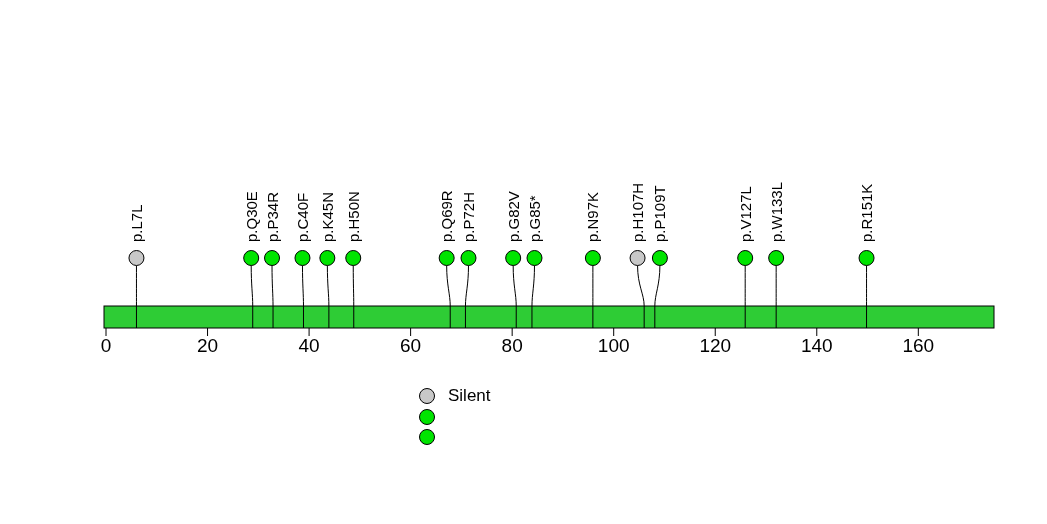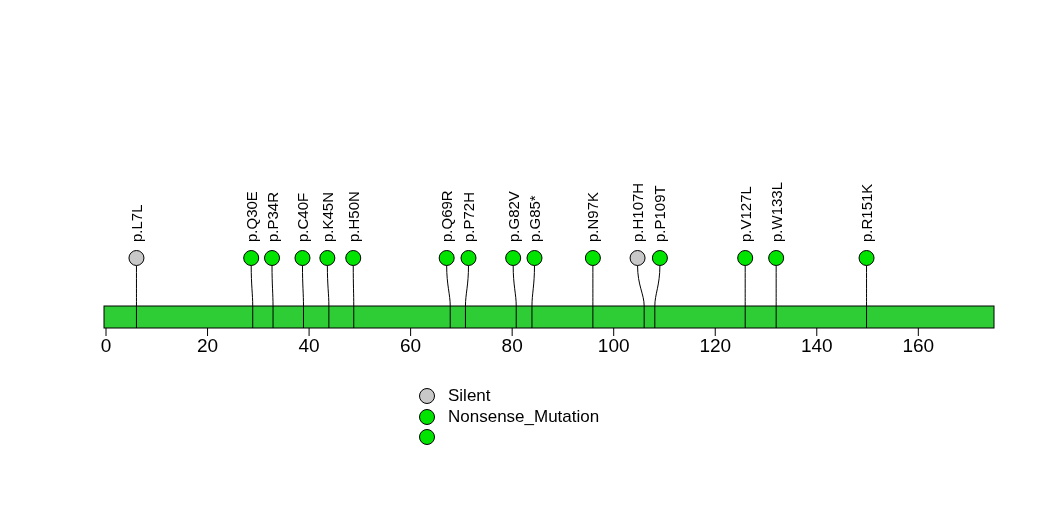--- a/index.html
+++ b/index.html
@@ -124,20 +124,19 @@
       <text x="866.5346000000001" y="242" text-anchor="start" font-size="15px" dominant-baseline="central" transform="rotate(-90 866.5346000000001 242)">p.R151K</text>
     </svg>
 
   <div class="legend">
     <div class="legend-row">
       <span class="swatch" style="background: rgb(200, 200, 200);"></span>
       <span class="legend-label">Silent</span>
     </div>
     <div class="legend-row">
       <span class="swatch" style="background: rgb(0, 228, 0);"></span>
-      <span class="legend-label">Nonsense_Mutation</span>
     </div>
     <div class="legend-row">
       <span class="swatch" style="background: rgb(0, 228, 0);"></span>
     </div>
   </div>
 
 </div>
 
 </body></html>

